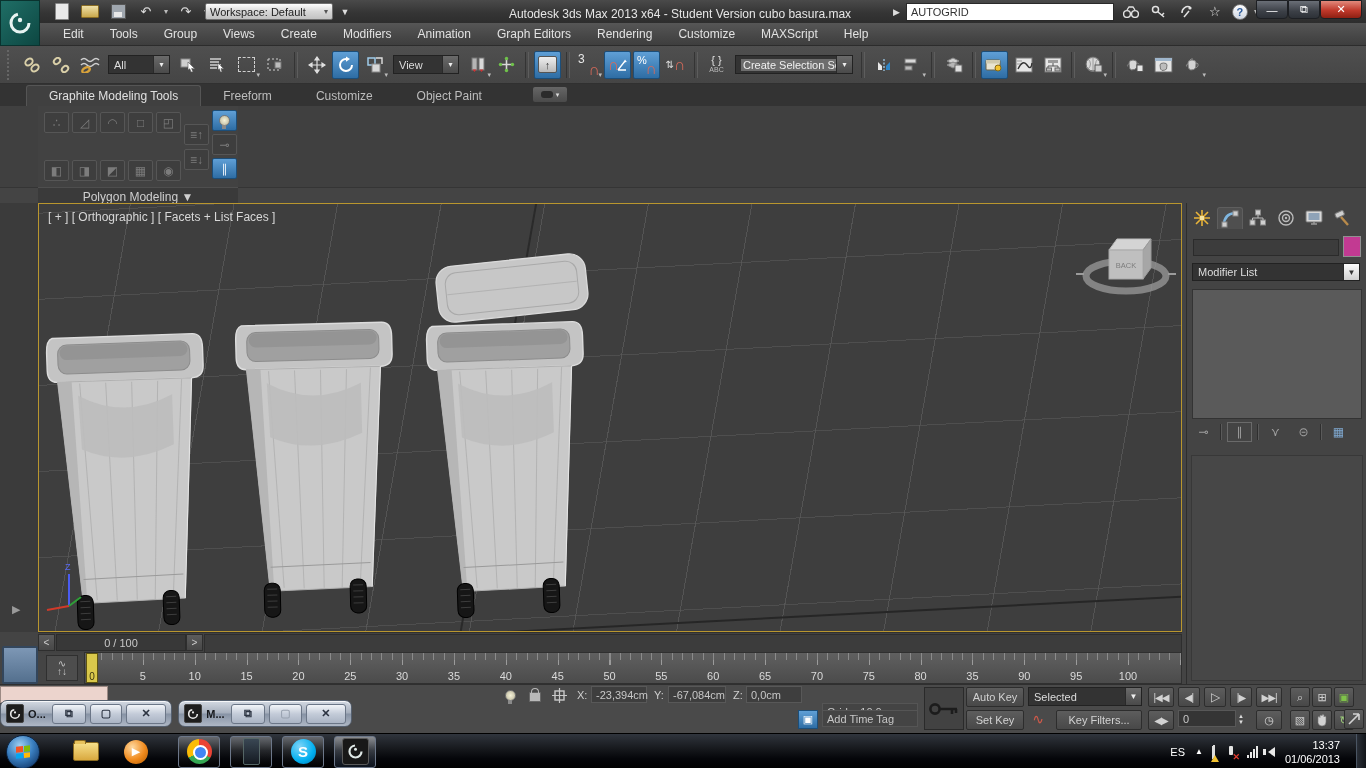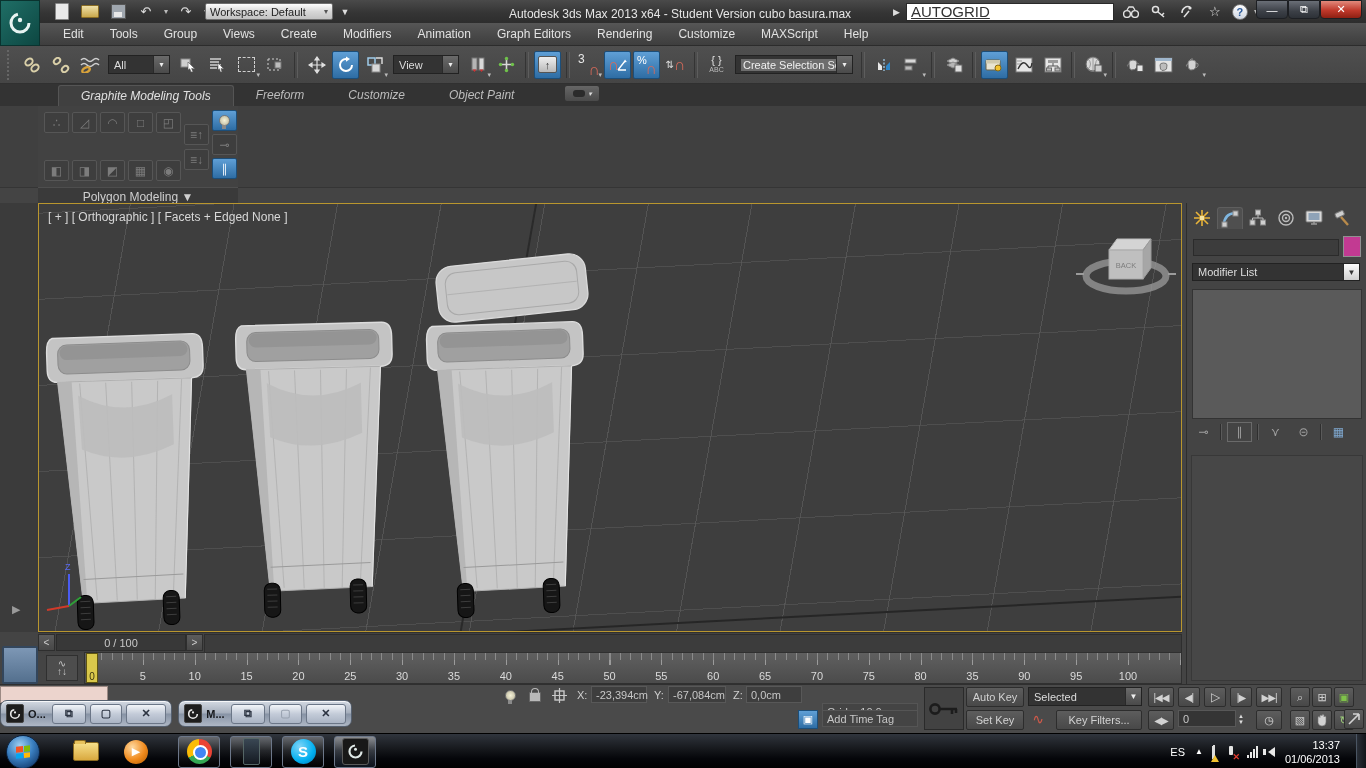--- a/index.html
+++ b/index.html
@@ -22,21 +22,21 @@
   .floppy-ic::after{content:"";position:absolute;left:2px;bottom:1px;width:8px;height:5px;background:#e8e8e8;}
   .mini-arrow{font-size:8px;color:#bbb;}
   #workspace-dd{left:205px;top:3px;width:128px;height:17px;background:linear-gradient(#fdfdfd,#d7d7d7 50%,#c2c2c2);
     border:1px solid #6f6f6f;border-radius:2px;color:#222;font-size:11px;display:flex;align-items:center;
     padding:0 4px;justify-content:space-between;box-sizing:border-box;}
   #workspace-extra{left:337px;top:3px;width:16px;height:17px;color:#ddd;font-size:9px;display:flex;align-items:center;justify-content:center;}
   #win-title{left:420px;top:0;width:520px;height:28px;display:flex;align-items:center;justify-content:center;
     color:#e6e6e6;font-size:12px;white-space:nowrap;}
   #search-zone{left:893px;top:2px;height:19px;display:flex;align-items:center;gap:6px;}
   #search-caret{color:#ddd;font-size:9px;}
-  #global-search{width:198px;height:16px;border:1px solid #2a2a2a;background:#fff;color:#333;font-size:15px;padding:0 4px;font-family:"Liberation Sans",sans-serif;text-decoration:underline;}
+  #global-search{width:198px;height:16px;border:1px solid #2a2a2a;background:#fff;color:#333;font-size:11px;padding:0 4px;font-family:"Liberation Sans",sans-serif;}
   .tb-ic{width:22px;height:18px;display:flex;align-items:center;justify-content:center;color:#e2e2e2;font-size:13px;}
   .help-circ{width:14px;height:14px;border-radius:50%;background:linear-gradient(#fdfdfd,#cfd6e2);color:#2a5a9c;
     font-weight:bold;font-size:11px;display:flex;align-items:center;justify-content:center;border:1px solid #777;}
   #sysbtns{right:4px;top:0;display:flex;}
   .sysbtn{width:30px;height:17px;display:flex;align-items:center;justify-content:center;color:#fff;font-size:11px;
     background:linear-gradient(#6a6f77,#3c4047 60%,#2d3137);border:1px solid #1d1f23;border-radius:0 0 4px 4px;}
   .sysbtn.close{width:40px;background:linear-gradient(#e28a7c,#c0392b 55%,#8f2013);}
   
   #menubar{left:40px;top:23px;width:1326px;height:23px;background:linear-gradient(#565656,#474747 60%,#3e3e3e);
     display:flex;align-items:center;padding-left:10px;box-sizing:border-box;border-bottom:1px solid #2c2c2c;}
@@ -49,21 +49,21 @@
   .tbtn{width:27px;height:28px;display:flex;align-items:center;justify-content:center;color:#d6d6d6;
     font-size:15px;border-radius:2px;margin:0 1px;position:relative;}
   .tbtn.blue{background:linear-gradient(#5f9fd6,#2e6da4);border:1px solid #1c4e79;box-sizing:border-box;}
   .tbtn .sub{position:absolute;right:0;bottom:0;font-size:7px;color:#bbb;}
   .ddfield{height:19px;background:#333;border:1px solid #222;color:#ddd;font-size:11px;display:flex;align-items:center;
     padding-left:5px;box-sizing:border-box;position:relative;}
   .ddfield .arrowbox{position:absolute;right:0;top:0;width:15px;height:100%;background:linear-gradient(#6a6a6a,#4a4a4a);
     display:flex;align-items:center;justify-content:center;font-size:8px;color:#eee;border-left:1px solid #2a2a2a;}
   .magnet{color:#d86a5a;font-weight:bold;font-size:16px;line-height:1;}
   
-  #ribbon-tabs{left:0;top:84px;width:1366px;height:22px;background:#333;display:flex;align-items:center;padding-left:58px;box-sizing:border-box;font-style:italic;}
+  #ribbon-tabs{left:0;top:84px;width:1366px;height:22px;background:#333;display:flex;align-items:flex-end;padding-left:26px;box-sizing:border-box;}
   .rtab{font-size:12px;color:#bdbdbd;padding:3px 22px;}
   .rtab.active{background:#404040;color:#e0e0e0;border:1px solid #555;border-bottom:none;border-radius:3px 3px 0 0;}
   #ribbon-extra{width:34px;height:15px;margin:0 0 3px 28px;background:linear-gradient(#666,#4a4a4a);border:1px solid #333;
     border-radius:3px;display:flex;align-items:center;justify-content:center;gap:3px;}
   #ribbon-extra .oval{width:12px;height:7px;background:#2b2b2b;border-radius:3px;}
   #ribbon-extra .car{font-size:7px;color:#ddd;}
   #ribbon-body{left:0;top:106px;width:1366px;height:81px;background:#404040;border-bottom:1px solid #353535;}
   #polypanel{left:38px;top:0;width:200px;height:81px;background:#424242;}
   .ric{width:25px;height:21px;background:#3e3e3e;border:1px solid #565656;border-radius:2px;display:flex;
     align-items:center;justify-content:center;color:#7c7c7c;font-size:12px;box-sizing:border-box;}
@@ -567,21 +567,21 @@
         <text x="1087" y="64" font-size="7.5" fill="#7d7d7d" text-anchor="middle" font-family="Liberation Sans,sans-serif">BACK</text>
       </g>
 
       <g>
         <path d="M30 402 V370" stroke="#4a5cf0" stroke-width="2"></path>
         <path d="M30 402 L8 406" stroke="#d03a2a" stroke-width="2"></path>
         <path d="M30 402 L42 393" stroke="#2f9e38" stroke-width="2"></path>
         <text x="26" y="366" font-size="9" fill="#5a6af2" font-family="Liberation Sans,sans-serif">Z</text>
       </g>
     </svg>
-    <div class="abs" id="vplabel">[ + ] [ Orthographic ] [ Facets + Edged None ]</div>
+    <div class="abs" id="vplabel">[ + ] [ Orthographic ] [ Facets + List Faces ]</div>
   </div>
 
   <div class="abs" id="cmdpanel">
     <div id="cp-tabs">
       <span class="cptab">
         <svg width="18" height="18" viewBox="0 0 18 18">
             <path d="M9 1 V17 M1 9 H17 M3 3 L15 15 M15 3 L3 15" stroke="#e8b43a" stroke-width="1.6"></path>
             <circle cx="9" cy="9" r="3" fill="#f4e2a0" stroke="#b98a20"></circle>
           </svg>
       </span>

